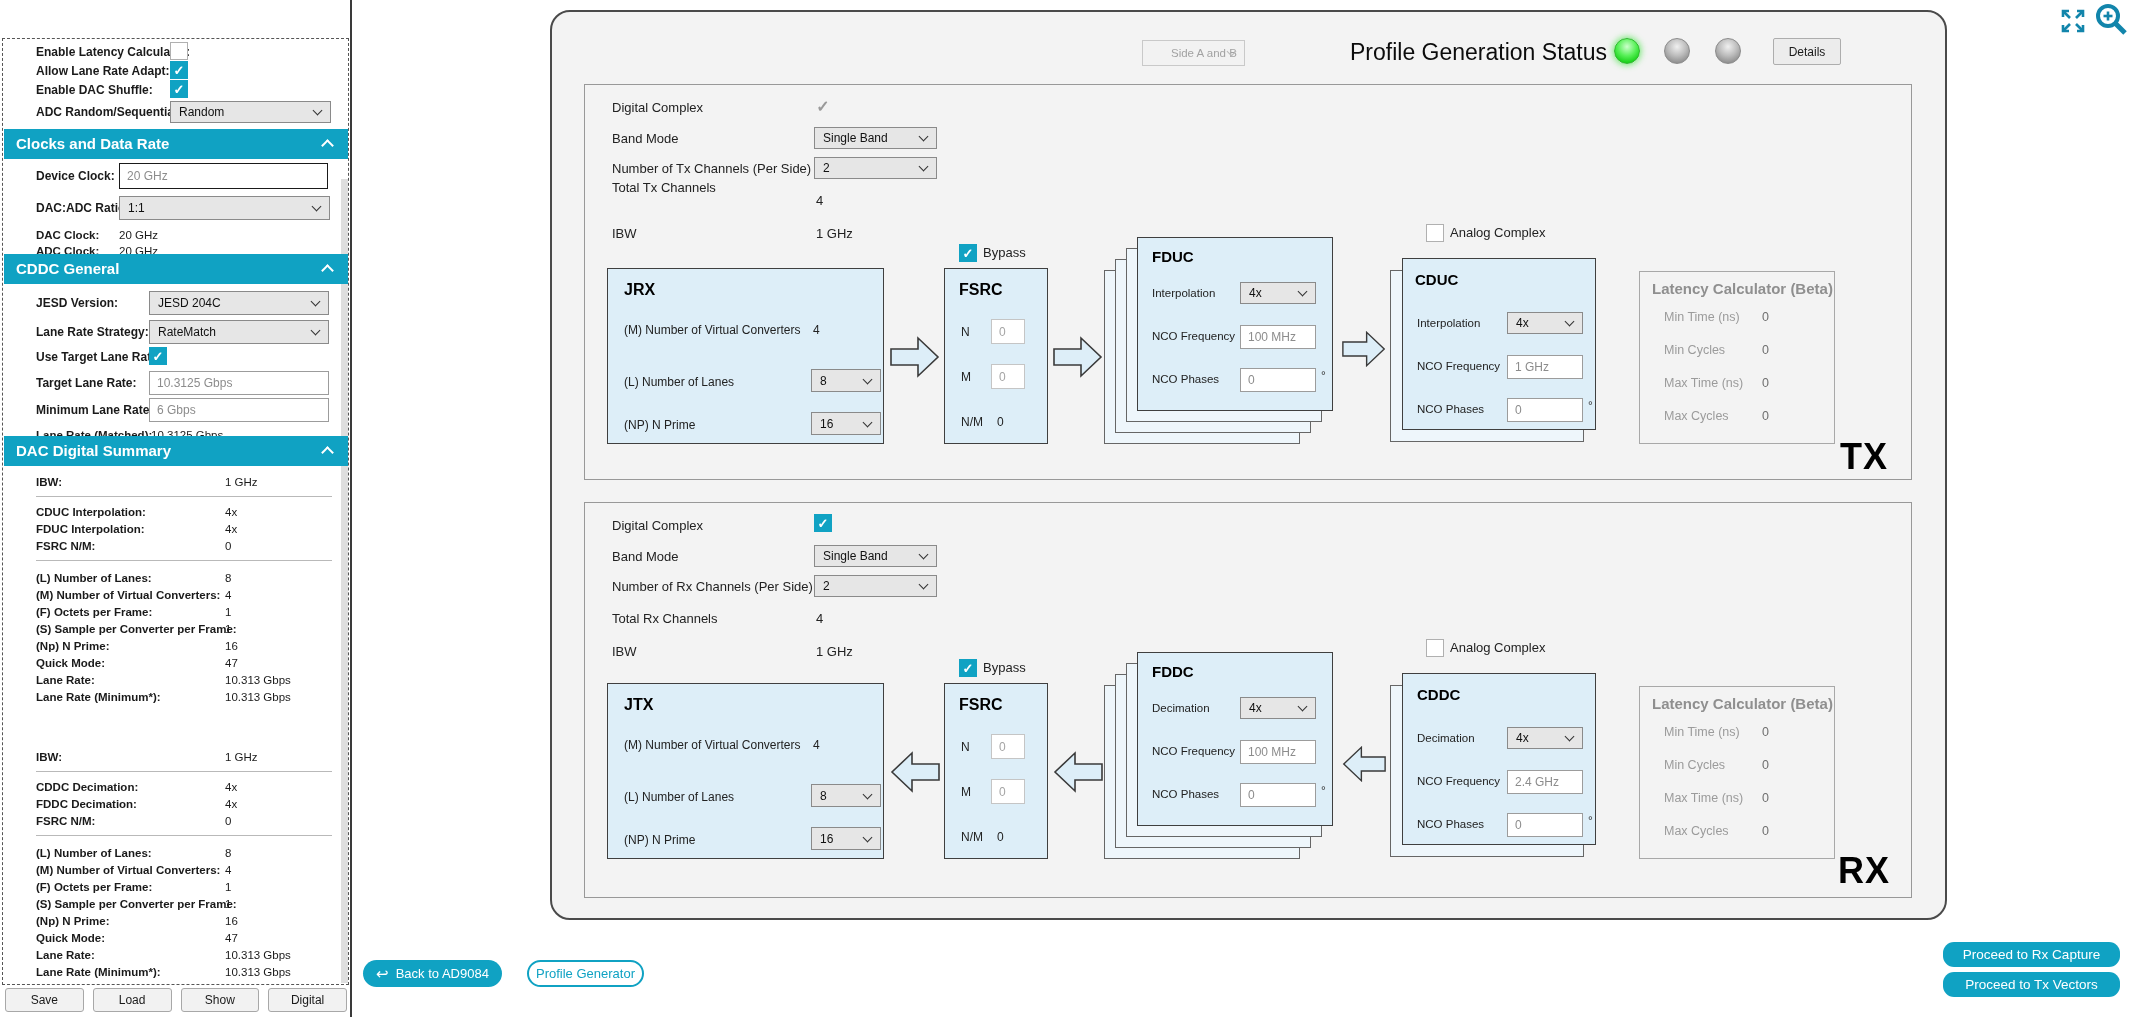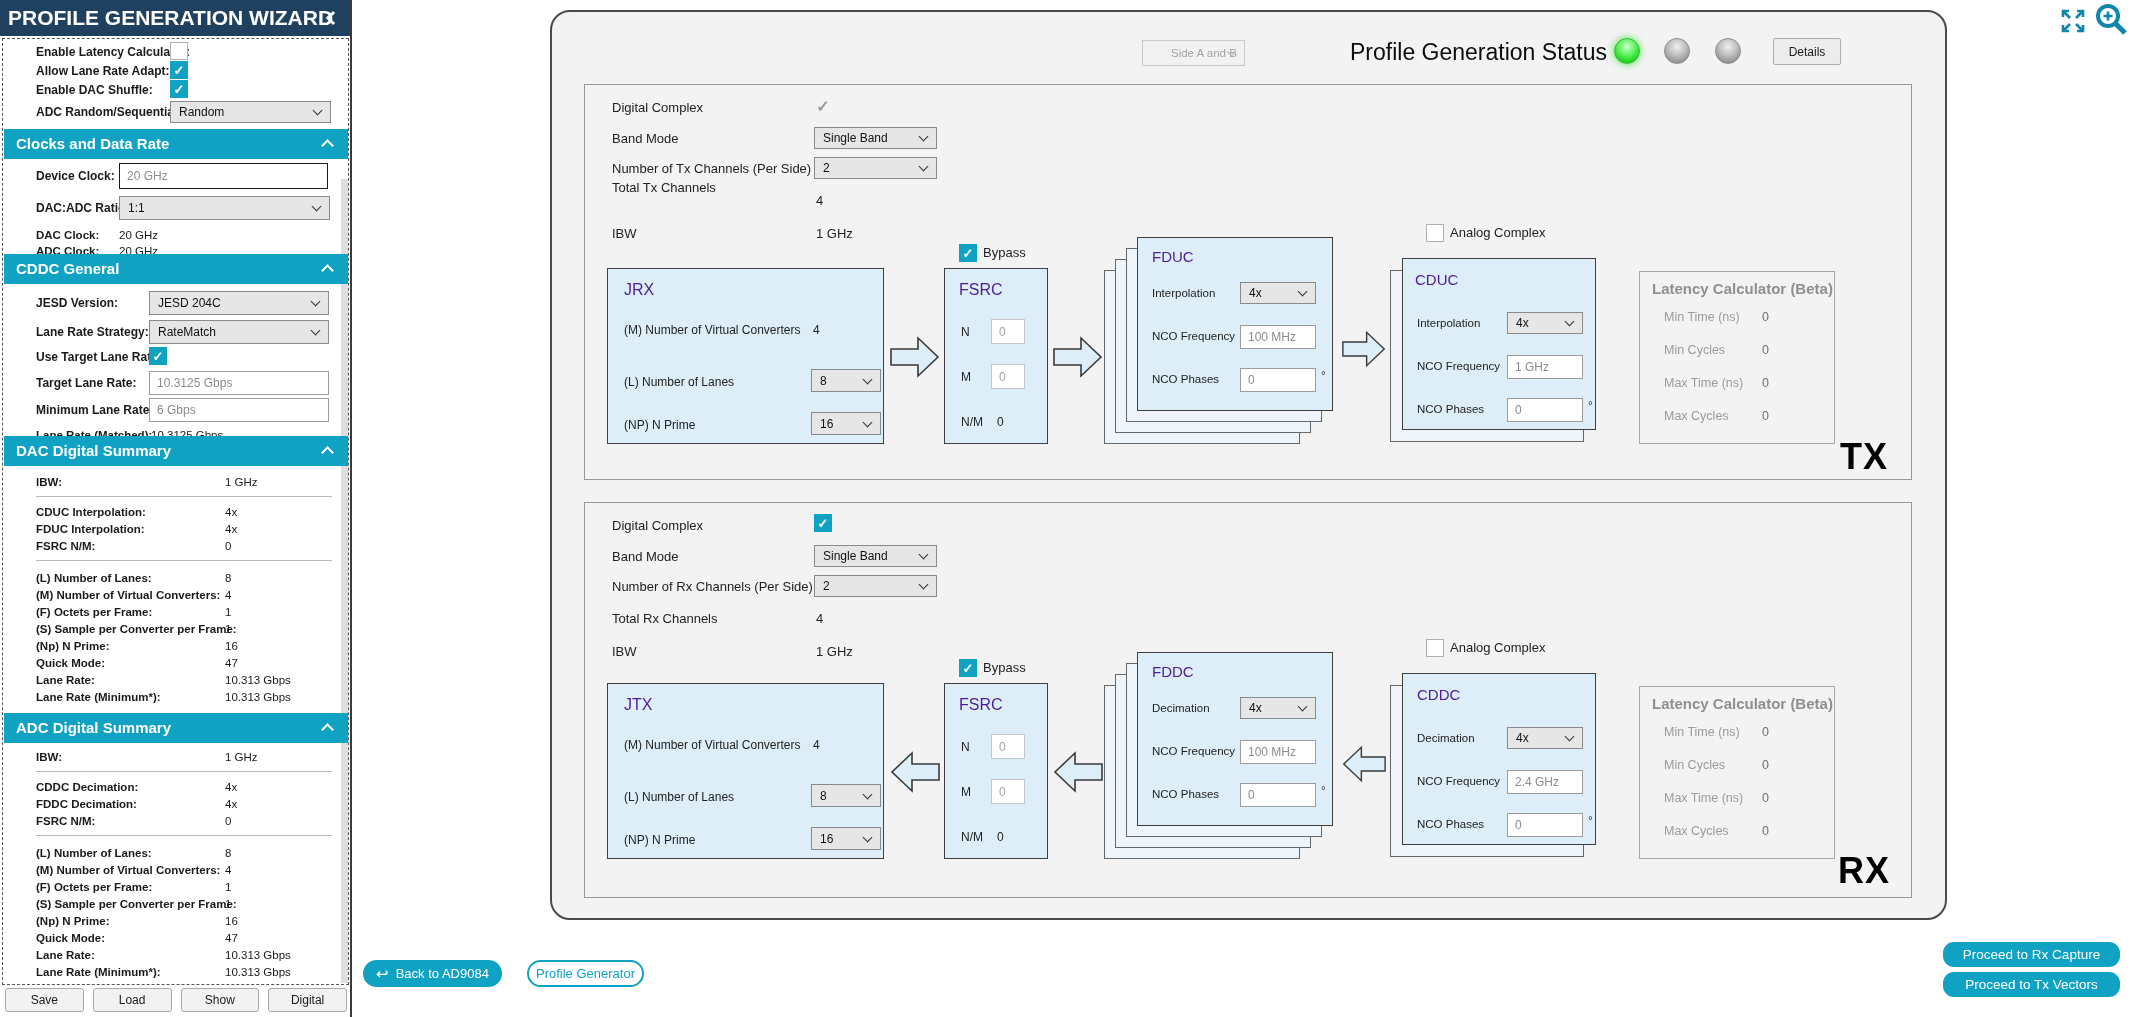--- a/index.html
+++ b/index.html
@@ -47,21 +47,21 @@
   .sec{position:absolute;border:1px solid #989898;}
   .cfg-label{position:absolute;font-size:13px;color:#222;white-space:nowrap;}
   .val{position:absolute;font-size:13px;color:#222;white-space:nowrap;}
   .status-label{position:absolute;left:790px;top:27px;width:265px;text-align:right;font-size:23px;color:#0c0c0c;white-space:nowrap;}
   .led{position:absolute;width:26px;height:26px;border-radius:50%;}
   .led.on{background:radial-gradient(circle at 50% 32%, #ccffcc 0%, #58f058 45%, #20d420 75%, #12b412 100%);border:1px solid #2db82d;box-shadow:0 0 6px 1px rgba(70,230,70,.75);}
   .led.off{background:radial-gradient(circle at 50% 32%, #f0f0f0 0%, #bdbdbd 45%, #8f8f8f 80%, #848484 100%);border:1px solid #8b8b8b;}
   .details-btn{position:absolute;background:#ececec;border:1px solid #adadad;border-radius:2px;font-size:12px;display:flex;align-items:center;justify-content:center;}
   .flowbox{position:absolute;background:var(--flow-fill);border:1.6px solid #3f3f3f;}
   .layer{position:absolute;background:var(--flow-layer);border:1px solid #666;}
-  .box-title{position:absolute;font-size:16px;font-weight:400;color:#4c1d95;white-space:nowrap;}
+  .box-title{position:absolute;font-size:16px;font-weight:700;color:#000000;white-space:nowrap;}
   .box-label{position:absolute;font-size:12px;color:#222;white-space:nowrap;}
   .card-label{position:absolute;font-size:11.5px;color:#222;white-space:nowrap;}
   .deg{position:absolute;font-size:12px;color:#333;}
   .arrow{position:absolute;}
   .arrow polygon{fill:var(--flow-fill);stroke:#3a3a3a;stroke-width:1.6;}
   .lat{position:absolute;border:1px solid #a8a8a8;padding-left:24px;}
   .lat-title{position:absolute;left:12px;top:8px;font-size:15px;font-weight:700;color:#8f8f8f;white-space:nowrap;}
   .lat-lbl{position:absolute;left:24px;font-size:12.5px;color:#9b9b9b;white-space:nowrap;}
   .lat-val{position:absolute;left:122px;font-size:12.5px;color:#6f6f6f;}
   .tag{position:absolute;font-size:36px;font-weight:800;color:#000;letter-spacing:1px;}
@@ -73,24 +73,20 @@
   .proceed{position:absolute;width:177px;height:25px;background:var(--accent);color:#fff;border-radius:11px;font-size:13.5px;display:flex;align-items:center;justify-content:center;white-space:nowrap;}
   .winicon{position:absolute;}
   .back-ic{margin-right:7px;font-size:15px;line-height:1;}
 </style>
 </head>
 <body>
 
 <div id="screen">
 
   <aside id="sidebar">
-    <div class="sb-header">
-      <span>PROFILE GENERATION WIZARD</span>
-      <span class="chev-left"></span>
-    </div>
 
     <div class="sb-body">
       <div class="sb-scroll"></div>
 
       <div class="trow" style="top:6px">
         <span>Enable Latency Calculator:</span>
         <div class="chk off" style="left:134px;top:-3px"></div>
       </div>
       <div class="trow" style="top:25px">
         <span>Allow Lane Rate Adapt:</span>
@@ -164,24 +160,20 @@
       <div class="sep" style="top:521px"></div>
       <div class="srow" style="top:533px"><span class="sl">(L) Number of Lanes:</span><span class="sv">8</span></div>
       <div class="srow" style="top:550px"><span class="sl">(M) Number of Virtual Converters:</span><span class="sv">4</span></div>
       <div class="srow" style="top:567px"><span class="sl">(F) Octets per Frame:</span><span class="sv">1</span></div>
       <div class="srow" style="top:584px"><span class="sl">(S) Sample per Converter per Frame:</span><span class="sv">1</span></div>
       <div class="srow" style="top:601px"><span class="sl">(Np) N Prime:</span><span class="sv">16</span></div>
       <div class="srow" style="top:618px"><span class="sl">Quick Mode:</span><span class="sv">47</span></div>
       <div class="srow" style="top:635px"><span class="sl">Lane Rate:</span><span class="sv">10.313 Gbps</span></div>
       <div class="srow" style="top:652px"><span class="sl">Lane Rate (Minimum*):</span><span class="sv">10.313 Gbps</span></div>
 
-      <div class="sb-sec" style="top:674px">
-        <span>ADC Digital Summary</span>
-        <span class="chev-up"></span>
-      </div>
       <div class="srow" style="top:712px"><span class="sl">IBW:</span><span class="sv">1 GHz</span></div>
       <div class="sep" style="top:732px"></div>
       <div class="srow" style="top:742px"><span class="sl">CDDC Decimation:</span><span class="sv">4x</span></div>
       <div class="srow" style="top:759px"><span class="sl">FDDC Decimation:</span><span class="sv">4x</span></div>
       <div class="srow" style="top:776px"><span class="sl">FSRC N/M:</span><span class="sv">0</span></div>
       <div class="sep" style="top:796px"></div>
       <div class="srow" style="top:808px"><span class="sl">(L) Number of Lanes:</span><span class="sv">8</span></div>
       <div class="srow" style="top:825px"><span class="sl">(M) Number of Virtual Converters:</span><span class="sv">4</span></div>
       <div class="srow" style="top:842px"><span class="sl">(F) Octets per Frame:</span><span class="sv">1</span></div>
       <div class="srow" style="top:859px"><span class="sl">(S) Sample per Converter per Frame:</span><span class="sv">1</span></div>

